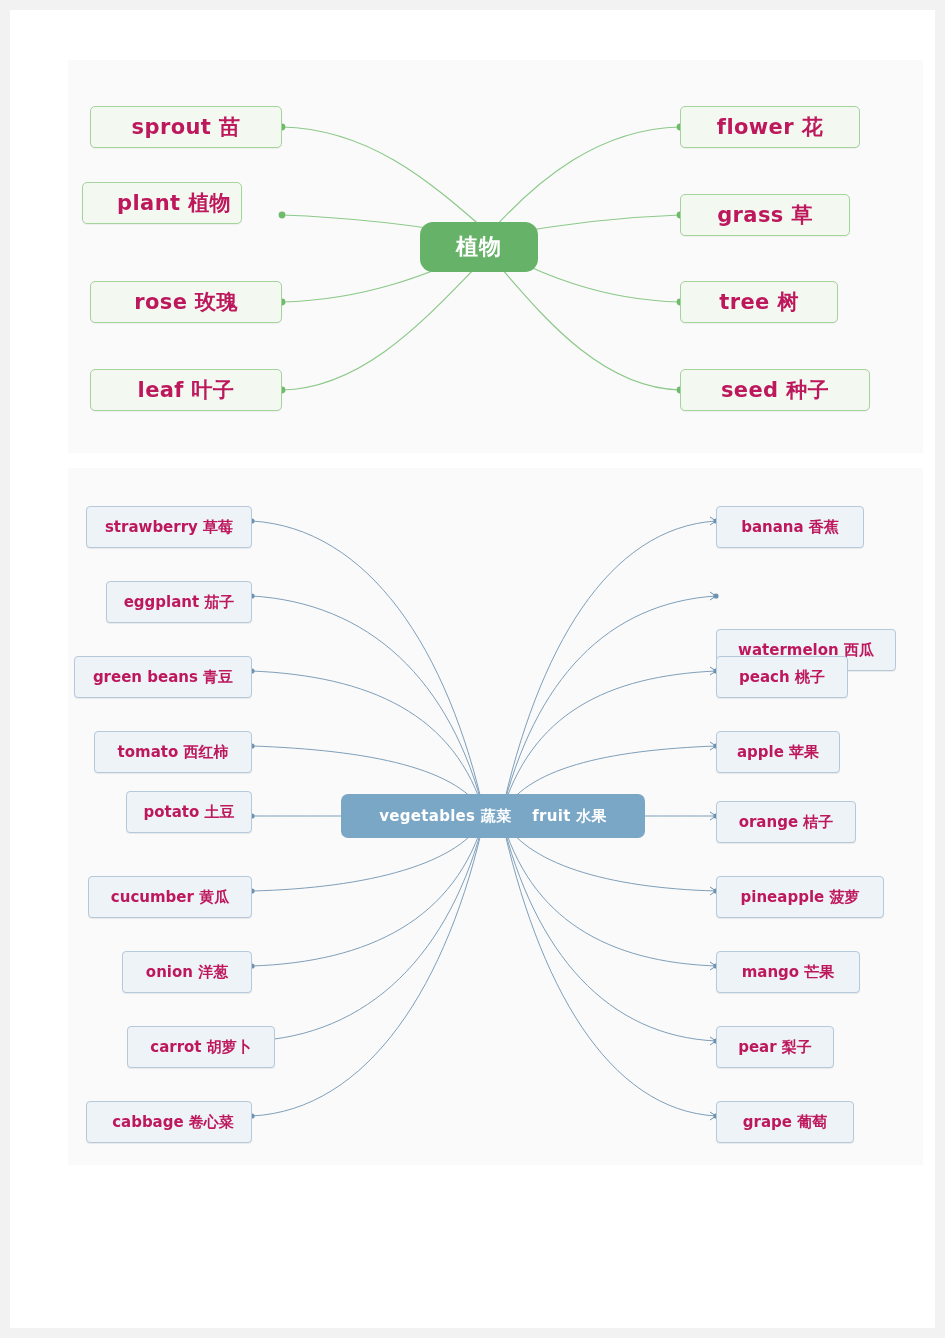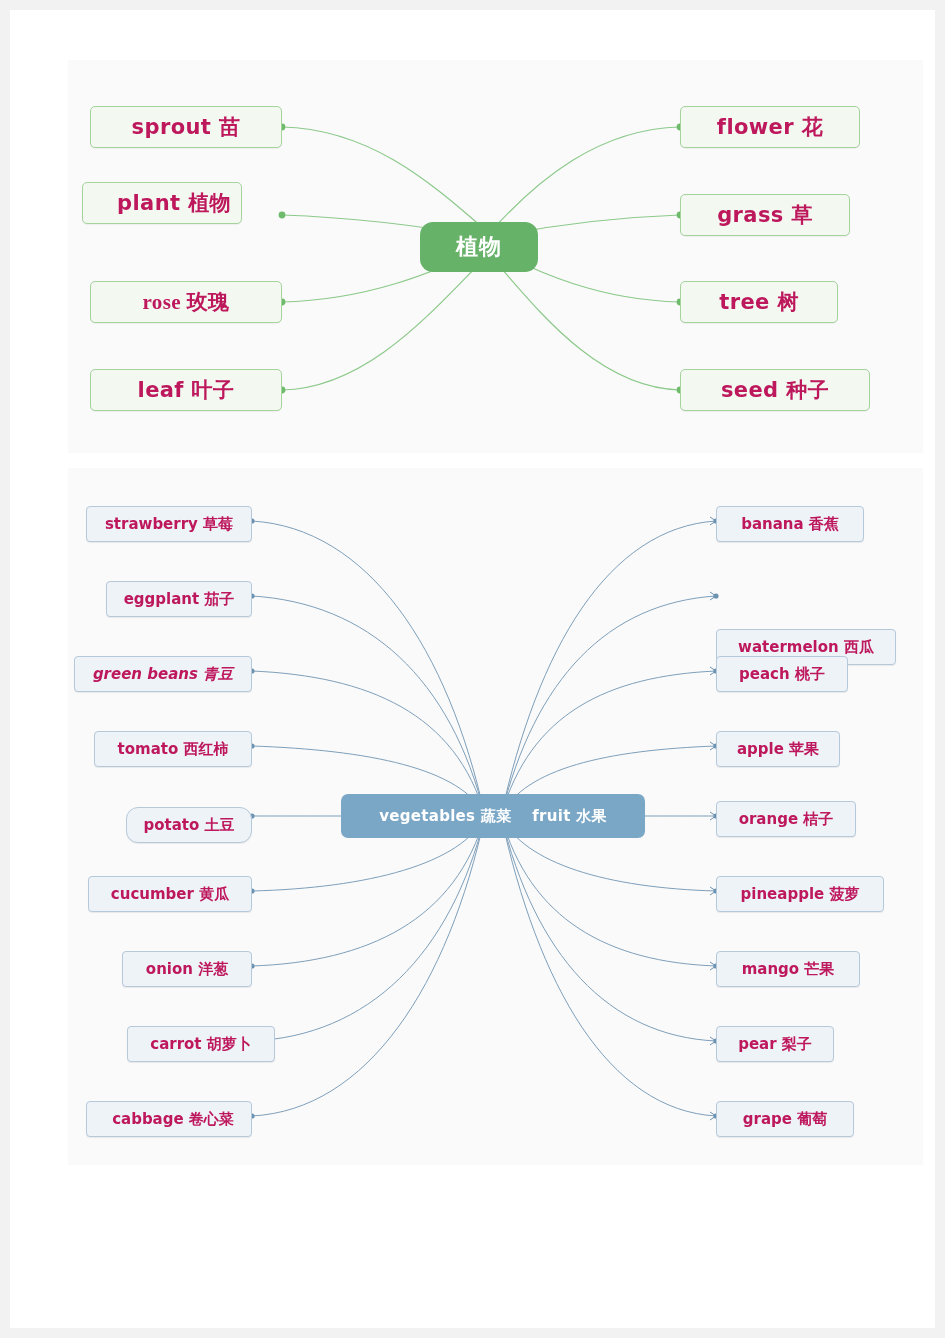--- a/index.html
+++ b/index.html
@@ -77,21 +77,21 @@
     font-size: 22px;
     letter-spacing: 1px;
   }
 
   
   .map-blue .node {
     background: #eef3f8;
     border: 1px solid #b6c9db;
     border-radius: 4px;
     font-size: 15px;
-    height: 36px;
+    height: 42px;
     box-shadow: 0 1px 1px rgba(0,0,0,0.07);
   }
 
   #center-produce {
     background: #7ba7c7;
     border-radius: 7px;
     font-size: 15px;
     letter-spacing: 0.3px;
   }
 
@@ -123,21 +123,21 @@
         <circle cx="214" cy="330" r="3.4"></circle>
         <circle cx="612" cy="67" r="3.4"></circle>
         <circle cx="612" cy="155" r="3.4"></circle>
         <circle cx="612" cy="242" r="3.4"></circle>
         <circle cx="612" cy="330" r="3.4"></circle>
       </g>
     </svg>
 
     <div class="node cn" style="left:22px;  top:46px;  width:192px;">sprout  苗</div>
     <div class="node cn" style="left:14px;  top:122px; width:160px;padding-left:24px;">plant  植物</div>
-    <div class="node cn" style="left:22px;  top:221px; width:192px;font-family:Liberation Serif, serif;">rose  玫瑰</div>
+    <div class="node cn" style="left:22px;  top:221px; width:192px;">rose  玫瑰</div>
     <div class="node cn" style="left:22px;  top:309px; width:192px;">leaf  叶子</div>
 
     <div id="center-plants" class="center-node cn" style="left:352px; top:162px; width:118px; height:50px;">植物</div>
 
     <div class="node cn" style="left:612px; top:46px;  width:180px;">flower 花</div>
     <div class="node cn" style="left:612px; top:134px; width:170px;">grass  草</div>
     <div class="node cn" style="left:612px; top:221px; width:158px;">tree   树</div>
     <div class="node cn" style="left:612px; top:309px; width:190px;">seed  种子</div>
   </div>
 
@@ -202,23 +202,23 @@
         <path d="M642,344 l6,4 -6,4"></path>
           <path d="M642,419 l6,4 -6,4"></path>
         <path d="M642,494 l6,4 -6,4"></path>
           <path d="M642,569 l6,4 -6,4"></path>
         <path d="M642,644 l6,4 -6,4"></path>
       </g>
     </svg>
 
     <div class="node cn" style="left:18px;  top:38px;  width:166px;">strawberry 草莓</div>
     <div class="node cn" style="left:38px;  top:113px; width:146px;">eggplant 茄子</div>
-    <div class="node cn" style="left:6px;   top:188px; width:178px;font-style:italic;">green beans 青豆</div>
+    <div class="node cn" style="left:6px;   top:188px; width:178px;">green beans 青豆</div>
     <div class="node cn" style="left:26px;  top:263px; width:158px;">tomato 西红柿</div>
-    <div class="node cn" style="left:58px;  top:339px; width:126px;border-radius:12px;">potato 土豆</div>
+    <div class="node cn" style="left:58px;  top:323px; width:126px;">potato 土豆</div>
     <div class="node cn" style="left:20px;  top:408px; width:164px;">cucumber 黄瓜</div>
     <div class="node cn" style="left:54px;  top:483px; width:130px;">onion 洋葱</div>
     <div class="node cn" style="left:36px;  top:558px; width:148px;margin-left:23px;">carrot 胡萝卜</div>
     <div class="node cn" style="left:18px;  top:633px; width:166px;padding-left:8px;">cabbage 卷心菜</div>
 
     <div id="center-produce" class="center-node cn" style="left:273px; top:326px; width:304px; height:44px;">vegetables 蔬菜　 fruit  水果</div>
 
     <div class="node cn" style="left:648px; top:38px;  width:148px;">banana  香蕉</div>
     <div class="node cn" style="left:648px; top:113px; width:180px;margin-top:48px;">watermelon  西瓜</div>
     <div class="node cn" style="left:648px; top:188px; width:132px;">peach  桃子</div>

